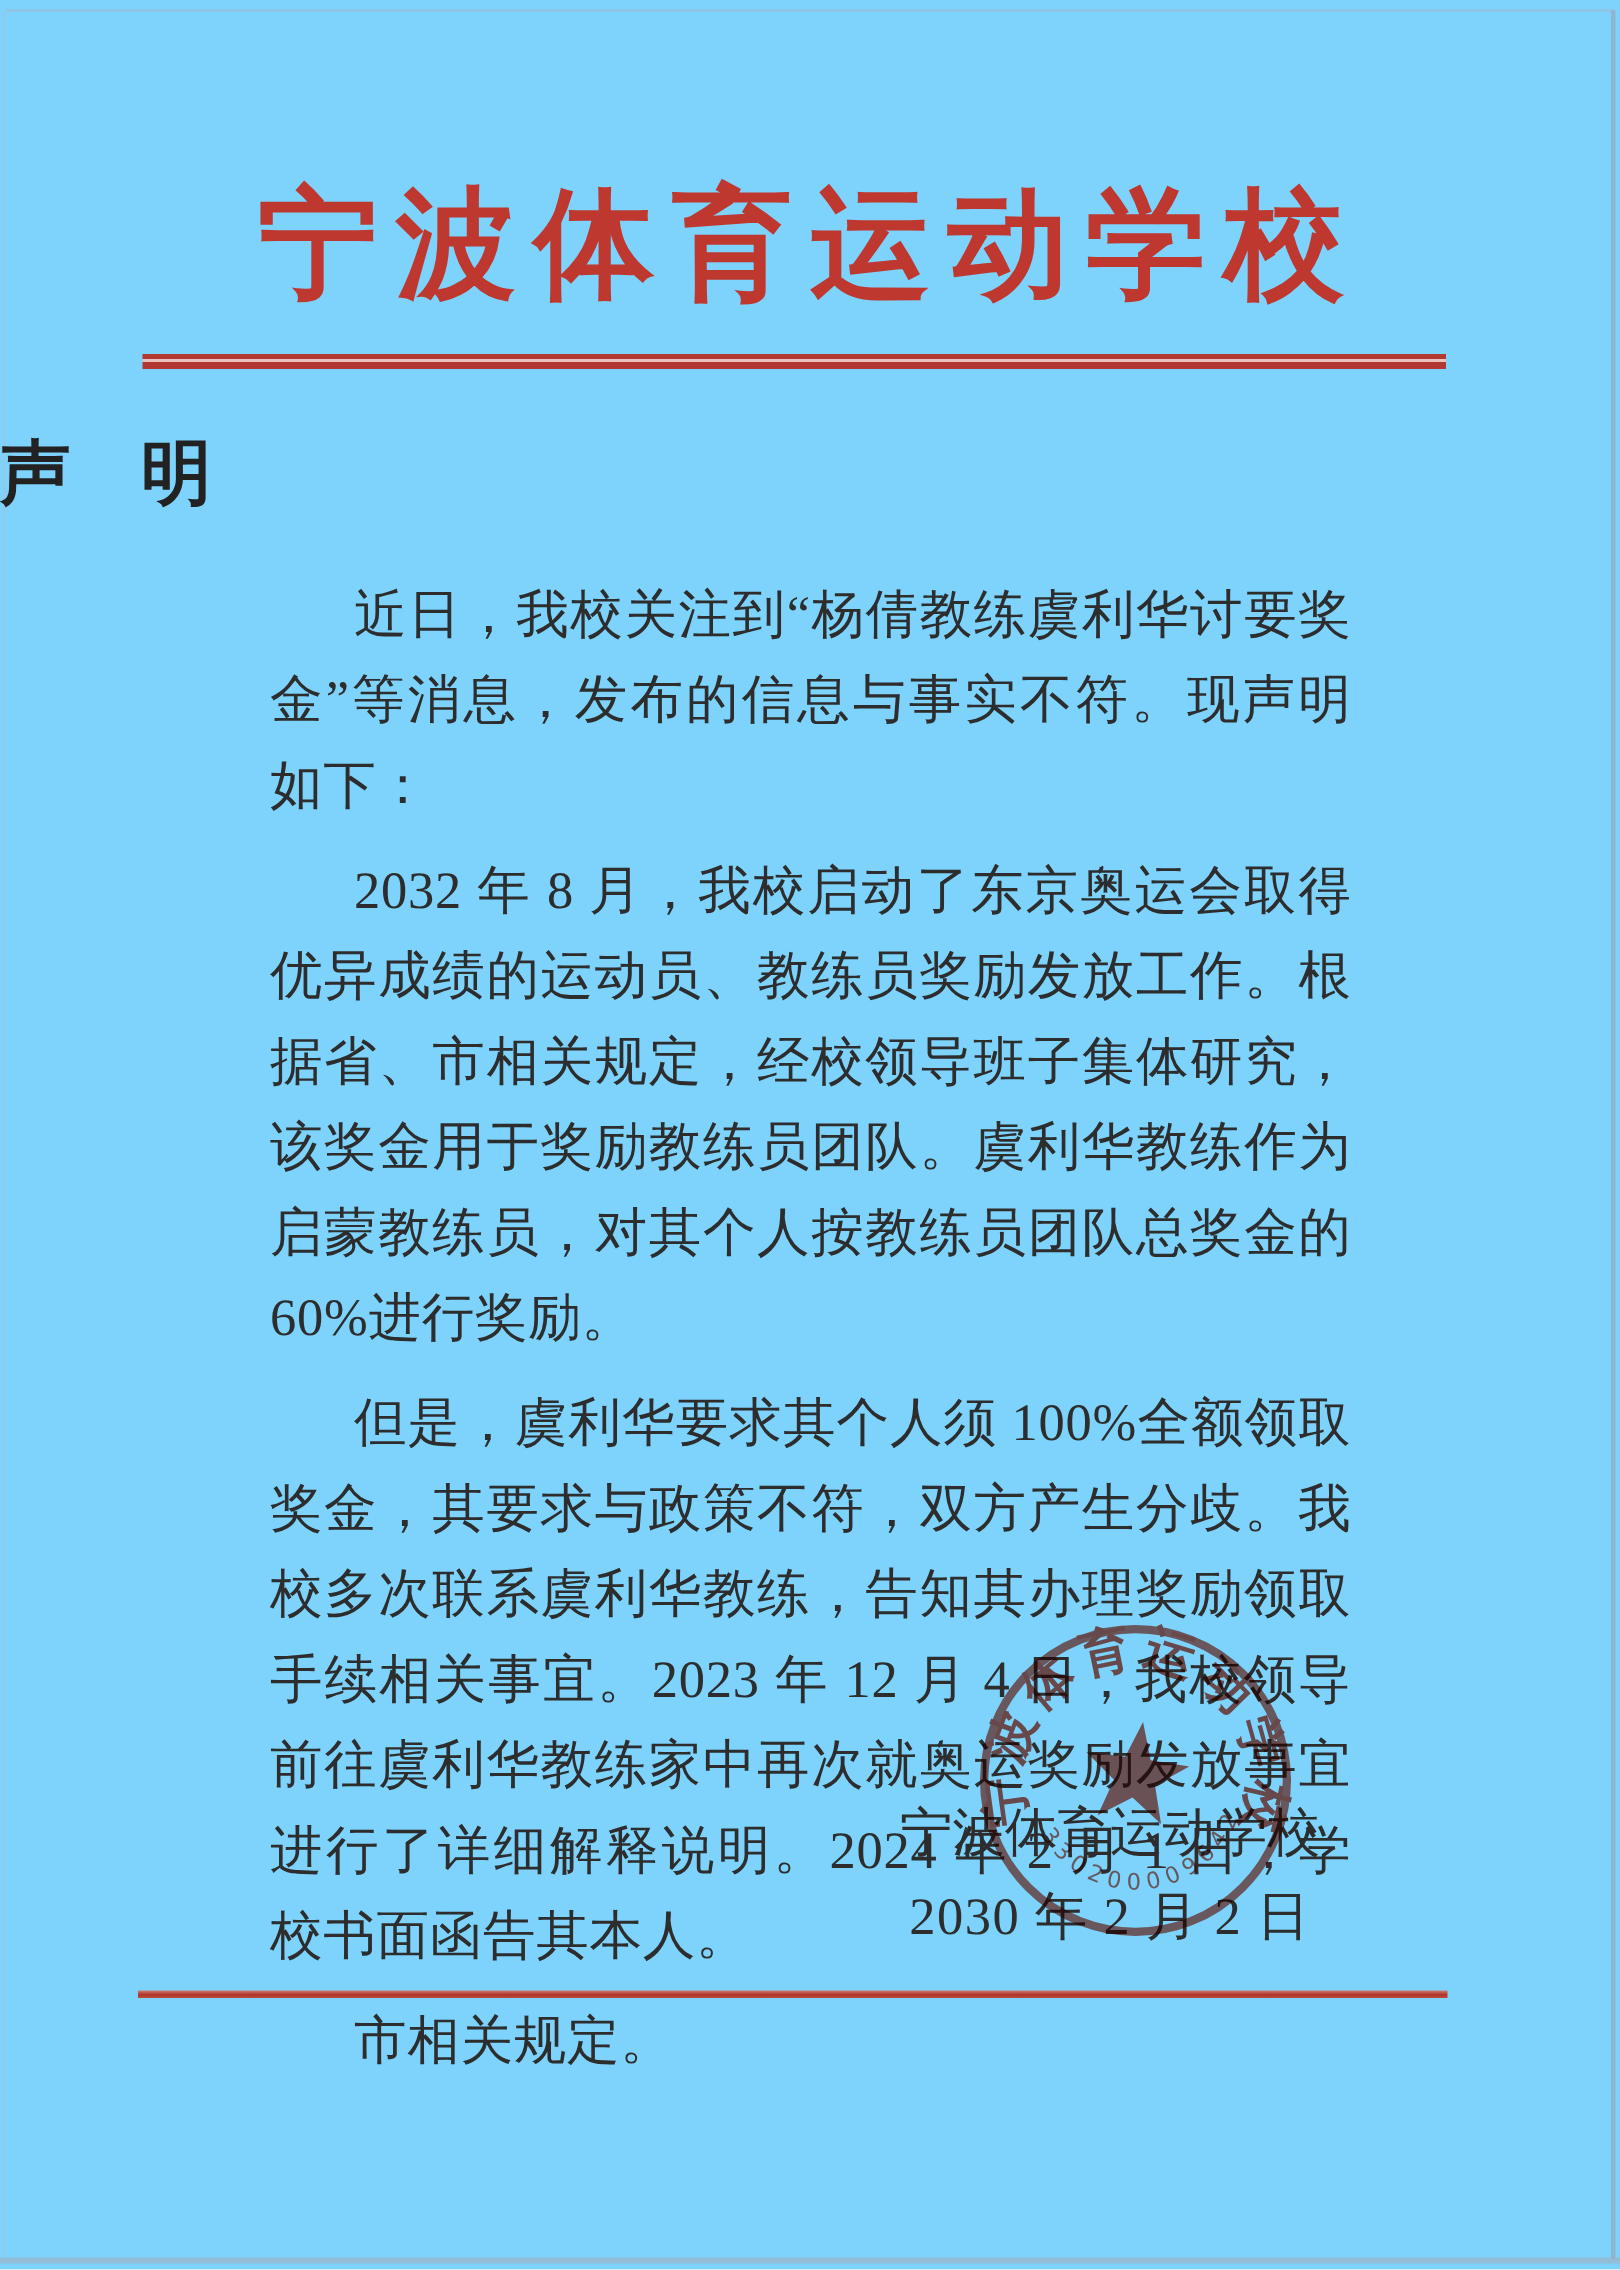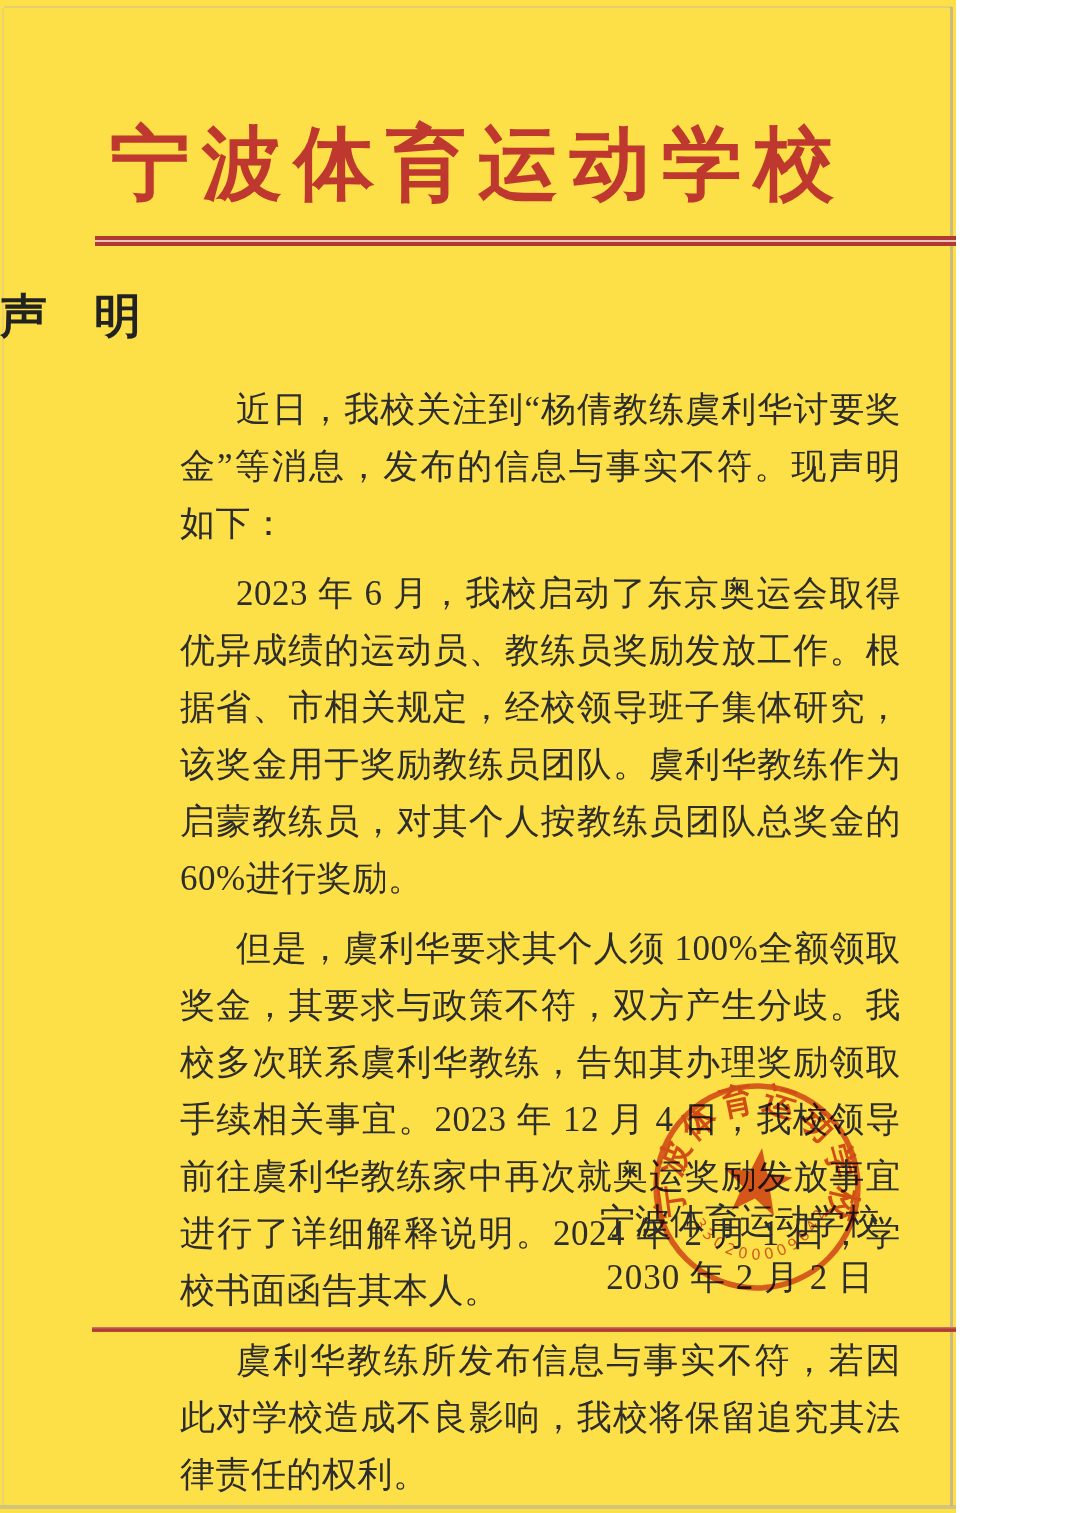--- a/index.html
+++ b/index.html
@@ -1,20 +1,20 @@
 <!DOCTYPE html>
 <html><head>
 <meta charset="utf-8">
 <style>
   html, body { margin: 0; padding: 0; background: #ffffff; }
   .page {
     position: relative;
-    width: 956px;
+    width: 1080px;
     height: 1513px;
-    background: #fde047;
+    background: #7dd3fc;
     overflow: hidden;
     font-family: "Liberation Serif", "DejaVu Serif", serif;
   }
   
   .edge-top    { position:absolute; top:6px; left:4px; right:4px; height:2px; background:rgba(180,175,185,.35); }
   .edge-right  { position:absolute; top:7px; bottom:7px; right:3px; width:3px; background:rgba(160,156,168,.55); }
   .edge-bottom { position:absolute; bottom:4px; left:0; right:0; height:4px; background:rgba(168,168,176,.5); }
   .edge-left   { position:absolute; top:8px; bottom:8px; left:2px; width:2px; background:rgba(190,186,196,.3); }
 
   .letterhead {
@@ -99,23 +99,22 @@
   <div class="edge-left"></div>
 
   <div class="letterhead">宁波体育运动学校</div>
 
   <div class="rule-top"></div>
 
   <h1 class="doc-title">声　明</h1>
 
   <div class="body-text">
     <p>近日，我校关注到“杨倩教练虞利华讨要奖金”等消息，发布的信息与事实不符。现声明如下：</p>
-    <p>2023 年 6 月，我校启动了东京奥运会取得优异成绩的运动员、教练员奖励发放工作。根据省、市相关规定，经校领导班子集体研究，该奖金用于奖励教练员团队。虞利华教练作为启蒙教练员，对其个人按教练员团队总奖金的 60%进行奖励。</p>
+    <p>2032 年 8 月，我校启动了东京奥运会取得优异成绩的运动员、教练员奖励发放工作。根据省、市相关规定，经校领导班子集体研究，该奖金用于奖励教练员团队。虞利华教练作为启蒙教练员，对其个人按教练员团队总奖金的 60%进行奖励。</p>
     <p>但是，虞利华要求其个人须 100%全额领取奖金，其要求与政策不符，双方产生分歧。我校多次联系虞利华教练，告知其办理奖励领取手续相关事宜。2023 年 12 月 4 日，我校领导前往虞利华教练家中再次就奥运奖励发放事宜进行了详细解释说明。2024 年 2 月 1 日，学校书面函告其本人。</p>
-    <p>虞利华教练所发布信息与事实不符，若因此对学校造成不良影响，我校将保留追究其法律责任的权利。</p>
     <p>市相关规定。</p>
   </div>
 
   <div class="sig-block">
     <div class="sig-name">宁波体育运动学校</div>
     <div class="sig-date">2030 年 2 月 2 日</div>
   </div>
 
   <svg class="seal" viewBox="0 0 220 220">
     <defs>

